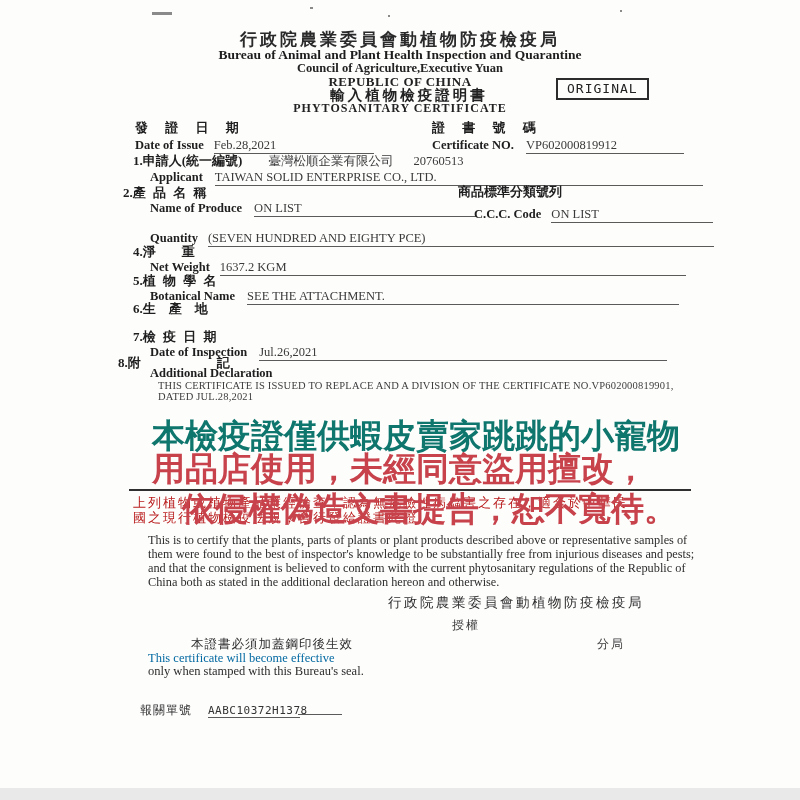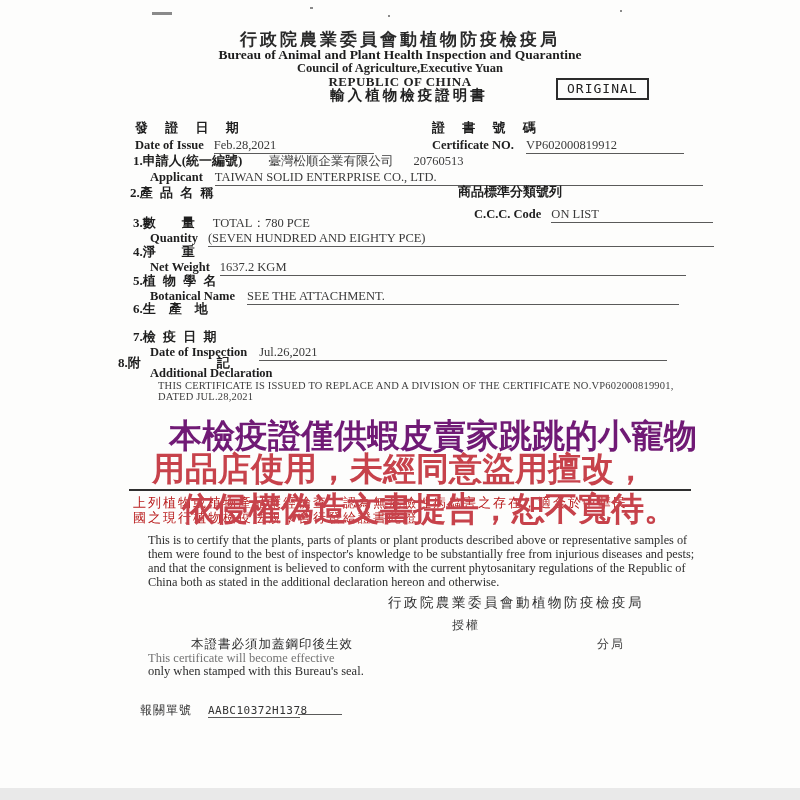--- a/index.html
+++ b/index.html
@@ -40,20 +40,21 @@
   <div class="speck" style="left:152px;top:12px;width:20px;height:3px;"></div>
   <div class="speck" style="left:310px;top:7px;width:3px;height:2px;"></div>
   <div class="speck" style="left:388px;top:15px;width:2px;height:2px;"></div>
   <div class="speck" style="left:620px;top:10px;width:2px;height:2px;"></div>
 
   <div class="abs ctr h-zh" style="top:28px;">行政院農業委員會動植物防疫檢疫局</div>
   <div class="abs ctr h-en1" style="top:47px;">Bureau of Animal and Plant Health Inspection and Quarantine</div>
   <div class="abs ctr h-en2" style="top:61px;">Council of Agriculture,Executive Yuan</div>
   <div class="abs ctr h-roc" style="top:74px;">REPUBLIC OF CHINA</div>
   <div class="abs ctr h-tzh" style="top:86px;padding-left:9px;">輸入植物檢疫證明書</div>
+  <div class="abs ctr h-ten" style="top:101px;">PHYTOSANITARY CERTIFICATE</div>
   <div class="abs" style="left:556px;top:79px;">
     <span class="orig-box">ORIGINAL</span>
   </div>
 
   <div class="abs zh-l sp5" style="left:135px;top:119px;">發 證 日 期</div>
   <div class="abs" style="left:135px;top:135px;">
     <span class="en-l">Date of Issue</span>
     <span class="val u" style="width:160px;margin-left:6px;">Feb.28,2021</span>
   </div>
   <div class="abs zh-l sp5" style="left:432px;top:119px;">證 書 號 碼</div>
@@ -65,33 +66,33 @@
   <div class="abs" style="left:133px;top:151px;">
     <span class="zh-l">1.</span><span class="zh-l">申請人(統一編號)</span>
     <span class="val" style="margin-left:22px;">臺灣松順企業有限公司</span>
     <span class="val" style="margin-left:16px;">20760513</span>
   </div>
   <div class="abs" style="left:150px;top:167px;">
     <span class="en-l">Applicant</span>
     <span class="val u" style="width:488px;margin-left:8px;">TAIWAN SOLID ENTERPRISE CO., LTD.</span>
   </div>
 
-  <div class="abs" style="left:130px;top:183px;">
+  <div class="abs" style="left:123px;top:183px;">
     <span class="zh-l">2.</span><span class="zh-l sp2">產 品 名 稱</span>
   </div>
   <div class="abs zh-l" style="left:458px;top:183px;">商品標準分類號列</div>
+  <div class="abs" style="left:150px;top:198px;">
+    <span class="en-l">Name of Produce</span>
+    <span class="val u" style="width:222px;margin-left:8px;">ON LIST</span>
+  </div>
   <div class="abs" style="left:458px;top:204px;margin-left:16px;">
     <span class="en-l">C.C.C. Code</span>
     <span class="val u" style="width:162px;margin-left:6px;">ON LIST</span>
   </div>
 
-  <div class="abs" style="left:133px;top:213px;">
-    <span class="zh-l">3.</span><span class="zh-l">數　　量</span>
-    <span class="val" style="margin-left:14px;">TOTAL：780 PCE</span>
-  </div>
   <div class="abs" style="left:150px;top:228px;">
     <span class="en-l">Quantity</span>
     <span class="val u" style="width:506px;margin-left:6px;">(SEVEN HUNDRED AND EIGHTY PCE)</span>
   </div>
 
   <div class="abs" style="left:133px;top:242px;">
     <span class="zh-l">4.</span><span class="zh-l">淨　　重</span>
   </div>
   <div class="abs" style="left:150px;top:257px;">
     <span class="en-l">Net Weight</span>
@@ -119,40 +120,40 @@
   </div>
 
   <div class="abs" style="left:118px;top:353px;">
     <span class="zh-l">8.</span><span class="zh-l">附</span>
     <span class="zh-l" style="margin-left:72px;">記</span>
   </div>
   <div class="abs en-l" style="left:150px;top:366px;">Additional Declaration</div>
   <div class="abs decl" style="left:158px;top:380px;">THIS CERTIFICATE IS ISSUED TO REPLACE AND A DIVISION OF THE CERTIFICATE NO.VP602000819901,</div>
   <div class="abs decl" style="left:158px;top:391px;">DATED JUL.28,2021</div>
 
-  <div class="abs wm" style="left: 152px; top: 414px; color: #701a75; margin-left: 17px;">本檢疫證僅供蝦皮賣家跳跳的小寵物</div>
+  <div class="abs wm" style="left: 152px; top: 414px; color: #0f766e;">本檢疫證僅供蝦皮賣家跳跳的小寵物</div>
   <div class="abs wm" style="left: 152px; top: 447px; color: rgb(199, 66, 75);">用品店使用，未經同意盜用擅改，</div>
 
   <div class="rule" style="left:129px;top:489px;width:562px;height:2px;"></div>
   <div class="abs czh" style="left:133px;top:494px;">上列植物或植物產品業經檢查，認為無危險性病蟲害之存在，適合於中華民</div>
   <div class="abs czh" style="left:133px;top:509px;">國之現行植物檢疫法規，合行發給證書此證</div>
 
   <div class="abs wm" style="left: 182px; top: 487px; z-index: 5; color: rgb(199, 66, 75);">依侵權偽造文書提告，恕不寬待。</div>
 
   <div class="abs cen" style="left:148px;top:534px;">This is to certify that the plants, parts of plants or plant products described above or representative samples of</div>
   <div class="abs cen" style="left:148px;top:548px;">them were found to the best of inspector's knowledge to be substantially free from injurious diseases and pests;</div>
   <div class="abs cen" style="left:148px;top:562px;">and that the consignment is believed to conform with the current phytosanitary regulations of the Republic of</div>
   <div class="abs cen" style="left:148px;top:576px;">China both as stated in the additional declaration hereon and otherwise.</div>
 
   <div class="abs" style="left:388px;top:594px;font-size:13.5px;letter-spacing:2.5px;color:#2e2e2e;">行政院農業委員會動植物防疫檢疫局</div>
   <div class="abs" style="left:452px;top:617px;font-size:12px;letter-spacing:2px;color:#3a3a3a;">授權</div>
   <div class="abs" style="left:597px;top:636px;font-size:12px;letter-spacing:2px;color:#3a3a3a;">分局</div>
 
   <div class="abs" style="left:148px;top:636px;font-size:12.5px;color:#2e2e2e;letter-spacing:1px;margin-left:43px;">本證書必須加蓋鋼印後生效</div>
-  <div class="abs" style="left:148px;top:651px;font-size:12.5px;color:#737373;">This certificate will become effective</div>
+  <div class="abs" style="left:148px;top:651px;font-size:12.5px;color:#0369a1;">This certificate will become effective</div>
   <div class="abs" style="left:148px;top:664px;font-size:12.5px;color:#2d2d2d;">only when stamped with this Bureau's seal.</div>
 
   <div class="abs" style="left:140px;top:700px;">
     <span style="font-size:12px;color:#2e2e2e;letter-spacing:1px;">報關單號</span>
     <span class="mono-sm u" style="width:92px;margin-left:12px;">AABC10372H1378</span>
   </div>
   <div class="rule" style="left:298px;top:714px;width:44px;height:1px;background:#5a5a5a;"></div>
 
 </div>
 

